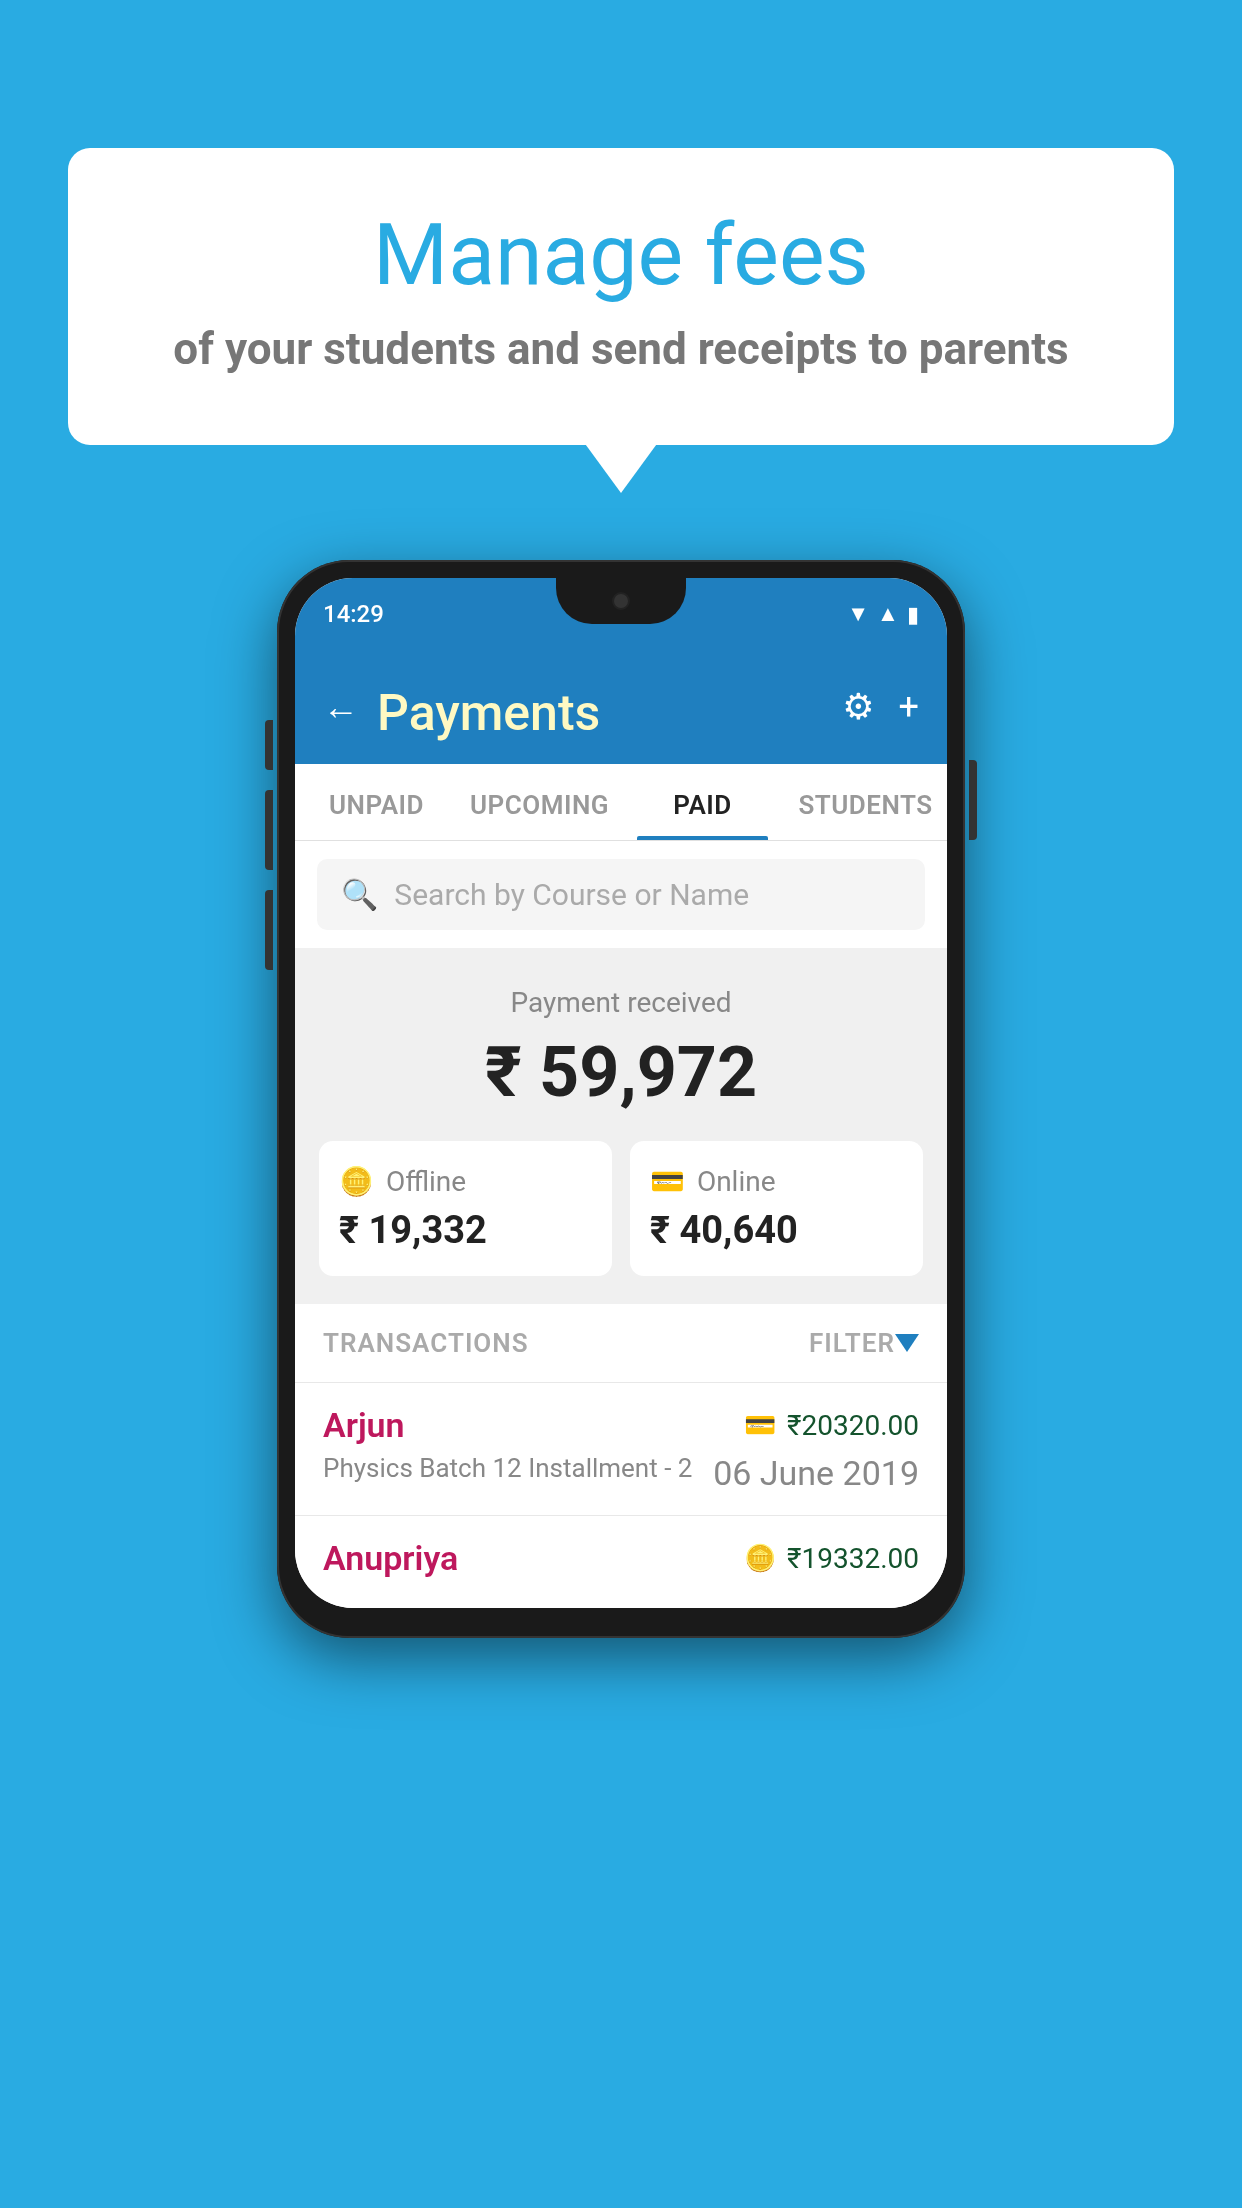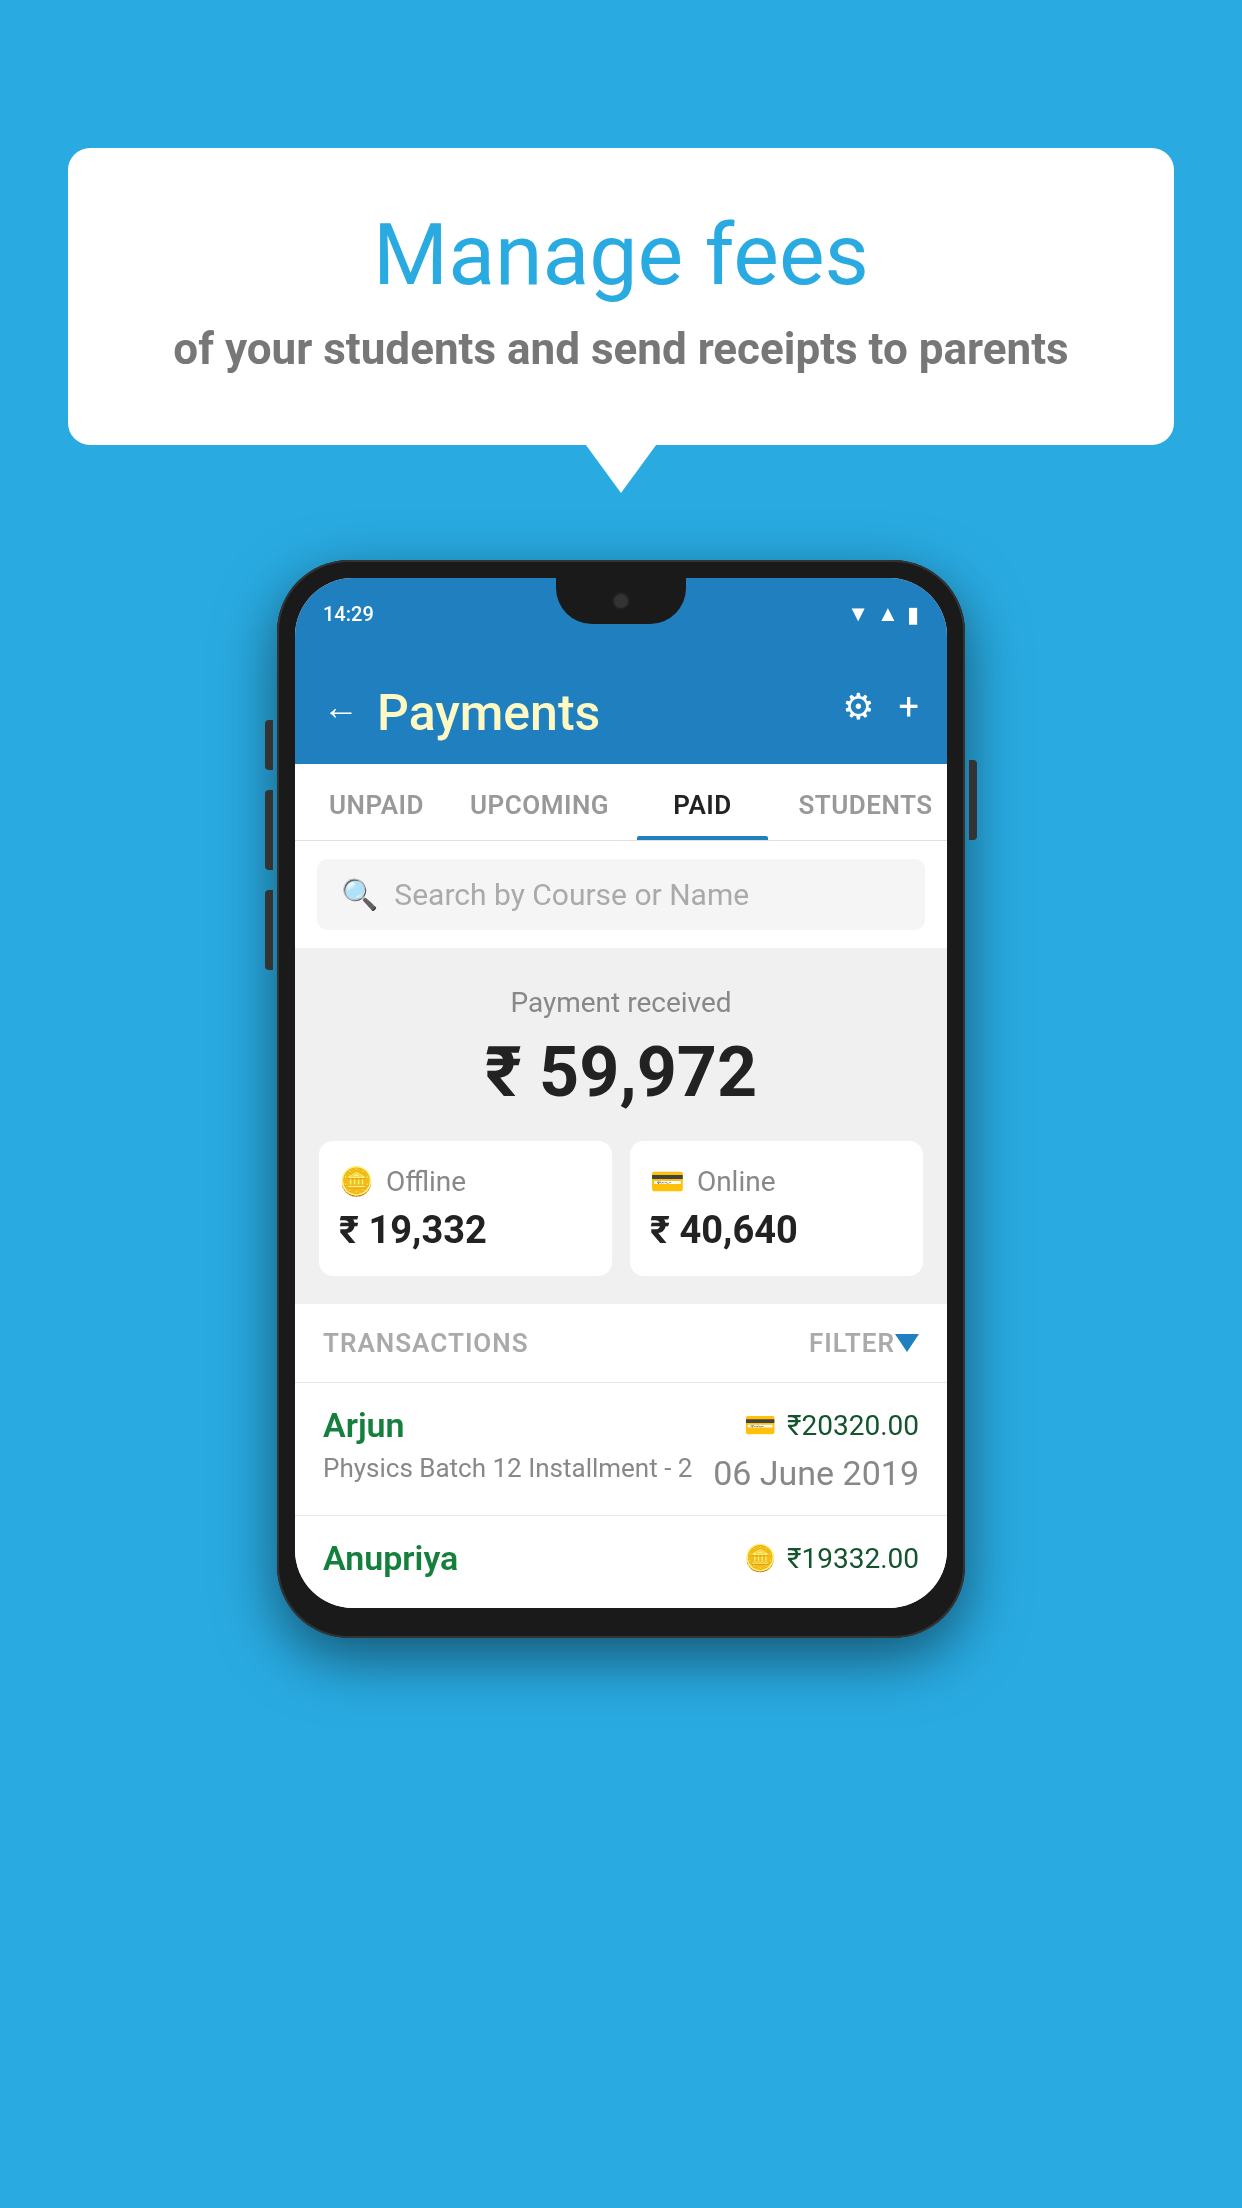--- a/index.html
+++ b/index.html
@@ -78,21 +78,21 @@
       background: #1f7fbf;
       height: 72px;
       position: relative;
       display: flex;
       align-items: center;
       justify-content: space-between;
       padding: 0 28px;
     }
     .status-time {
       color: white;
-      font-size: 20px;
+      font-size: 24px;
       font-weight: 500;
     }
     .notch-cutout {
       position: absolute;
       top: 0;
       left: 50%;
       transform: translateX(-50%);
       width: 130px;
       height: 46px;
       background: #1a1a1a;
@@ -294,21 +294,21 @@
     }
     .transaction-top {
       display: flex;
       justify-content: space-between;
       align-items: center;
       margin-bottom: 8px;
     }
     .student-name {
       font-size: 34px;
       font-weight: 600;
-      color: #15803d;
+      color: #be185d;
     }
     .transaction-right {
       display: flex;
       align-items: center;
       gap: 10px;
     }
     .payment-type-icon {
       color: #888;
       font-size: 26px;
     }

